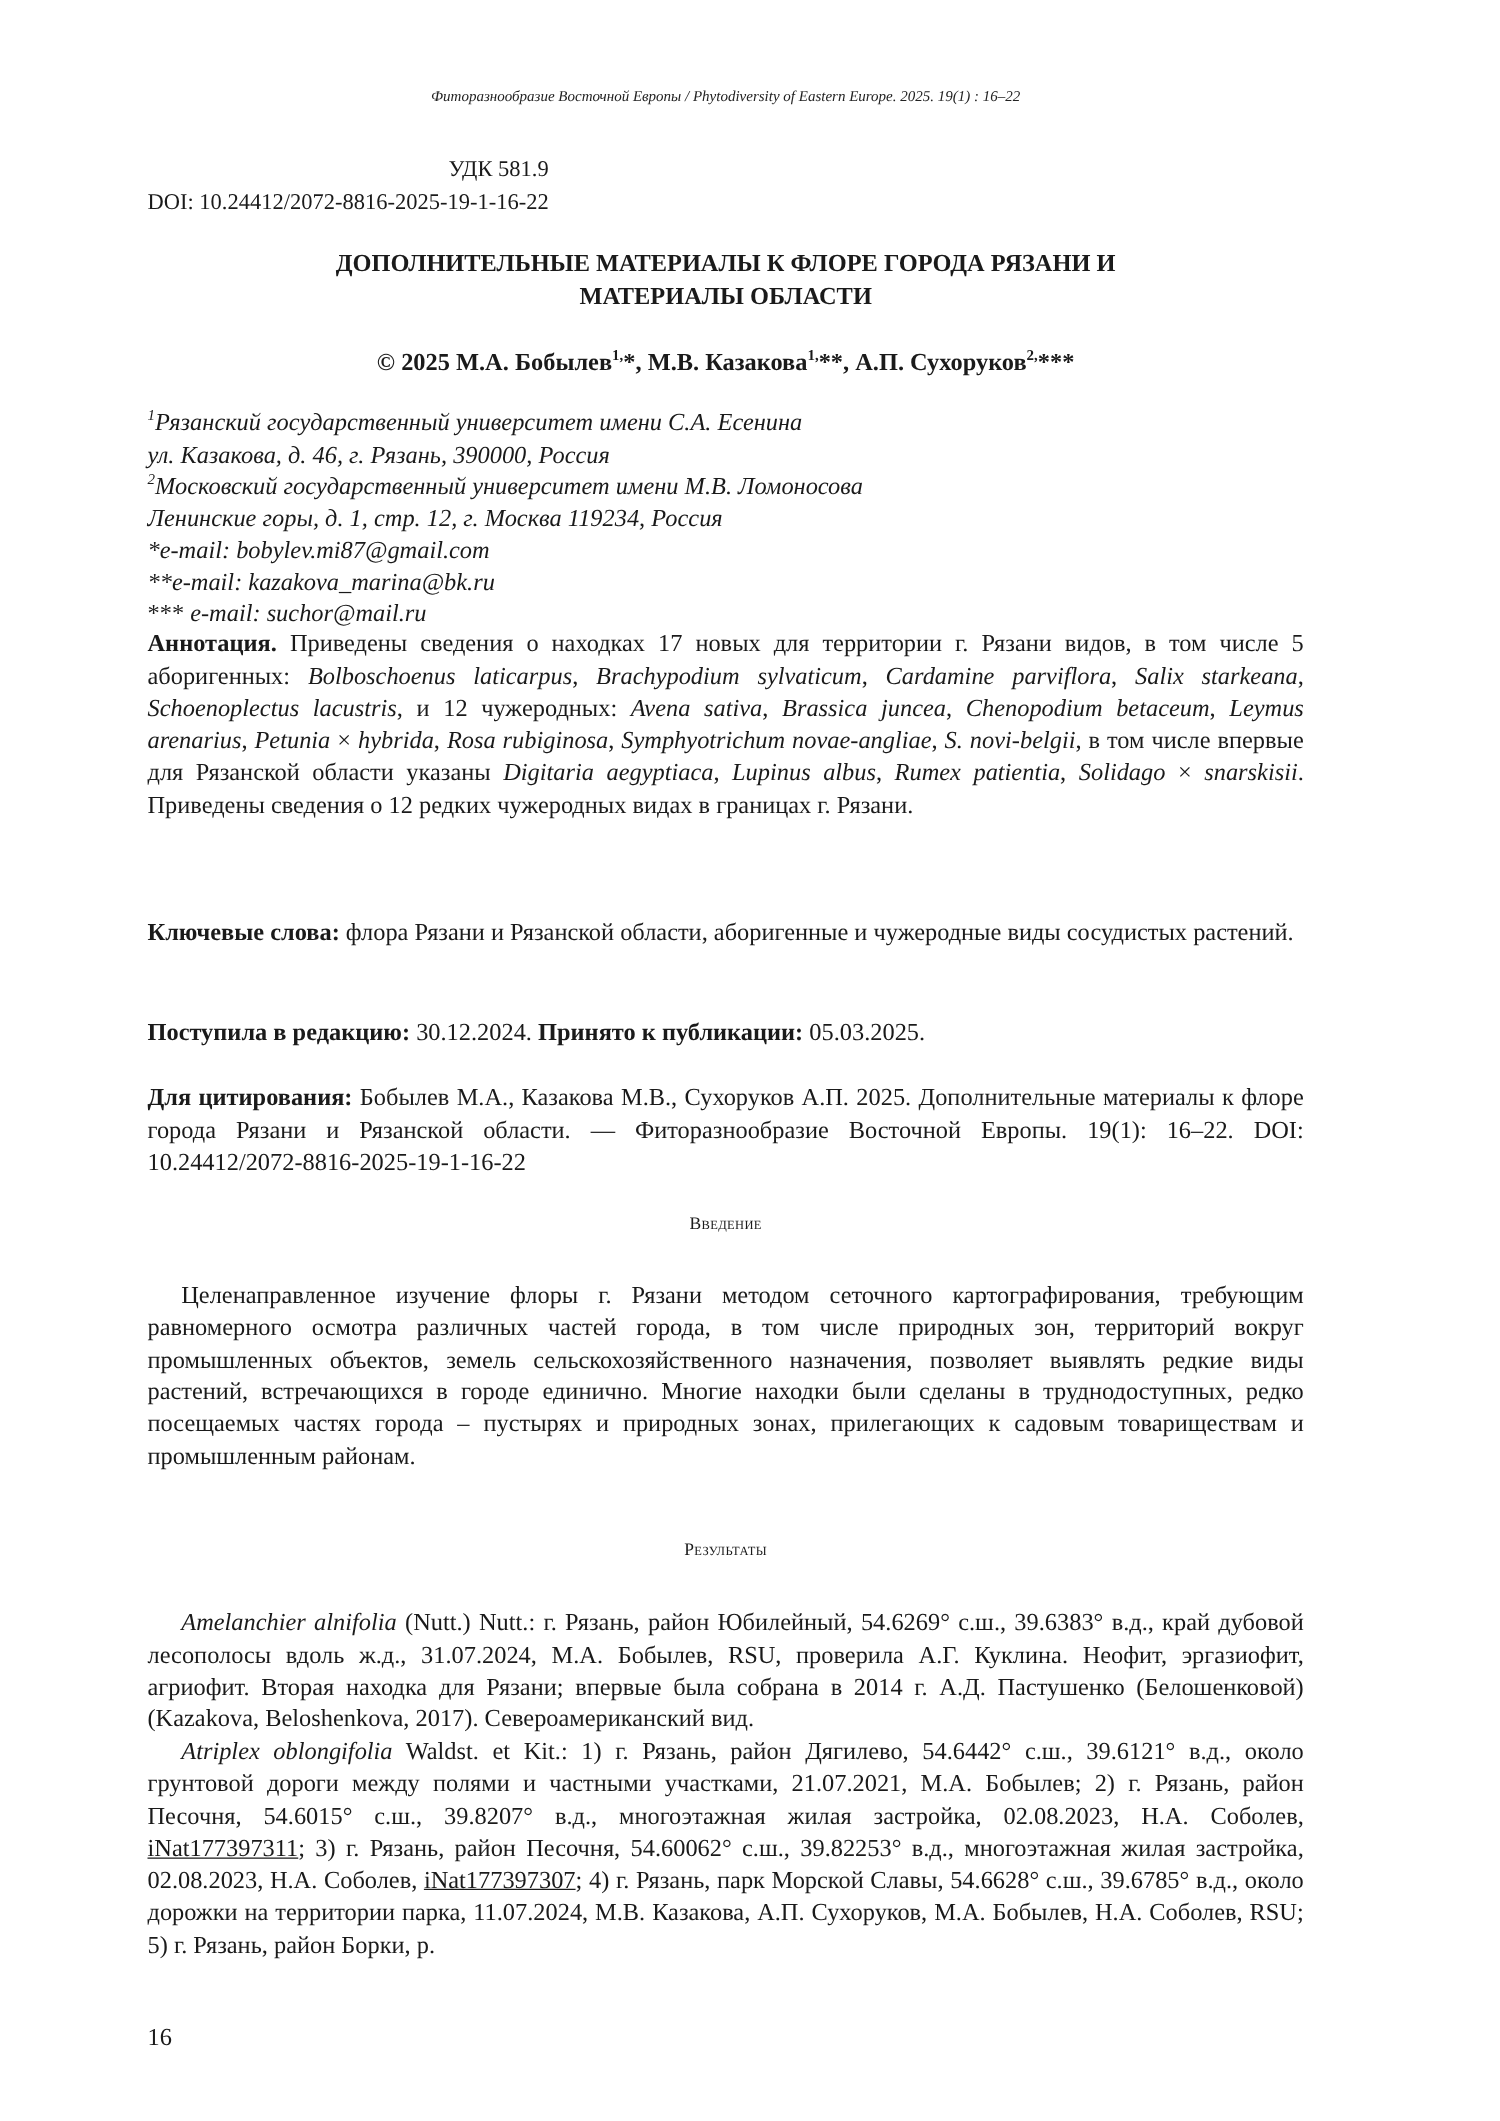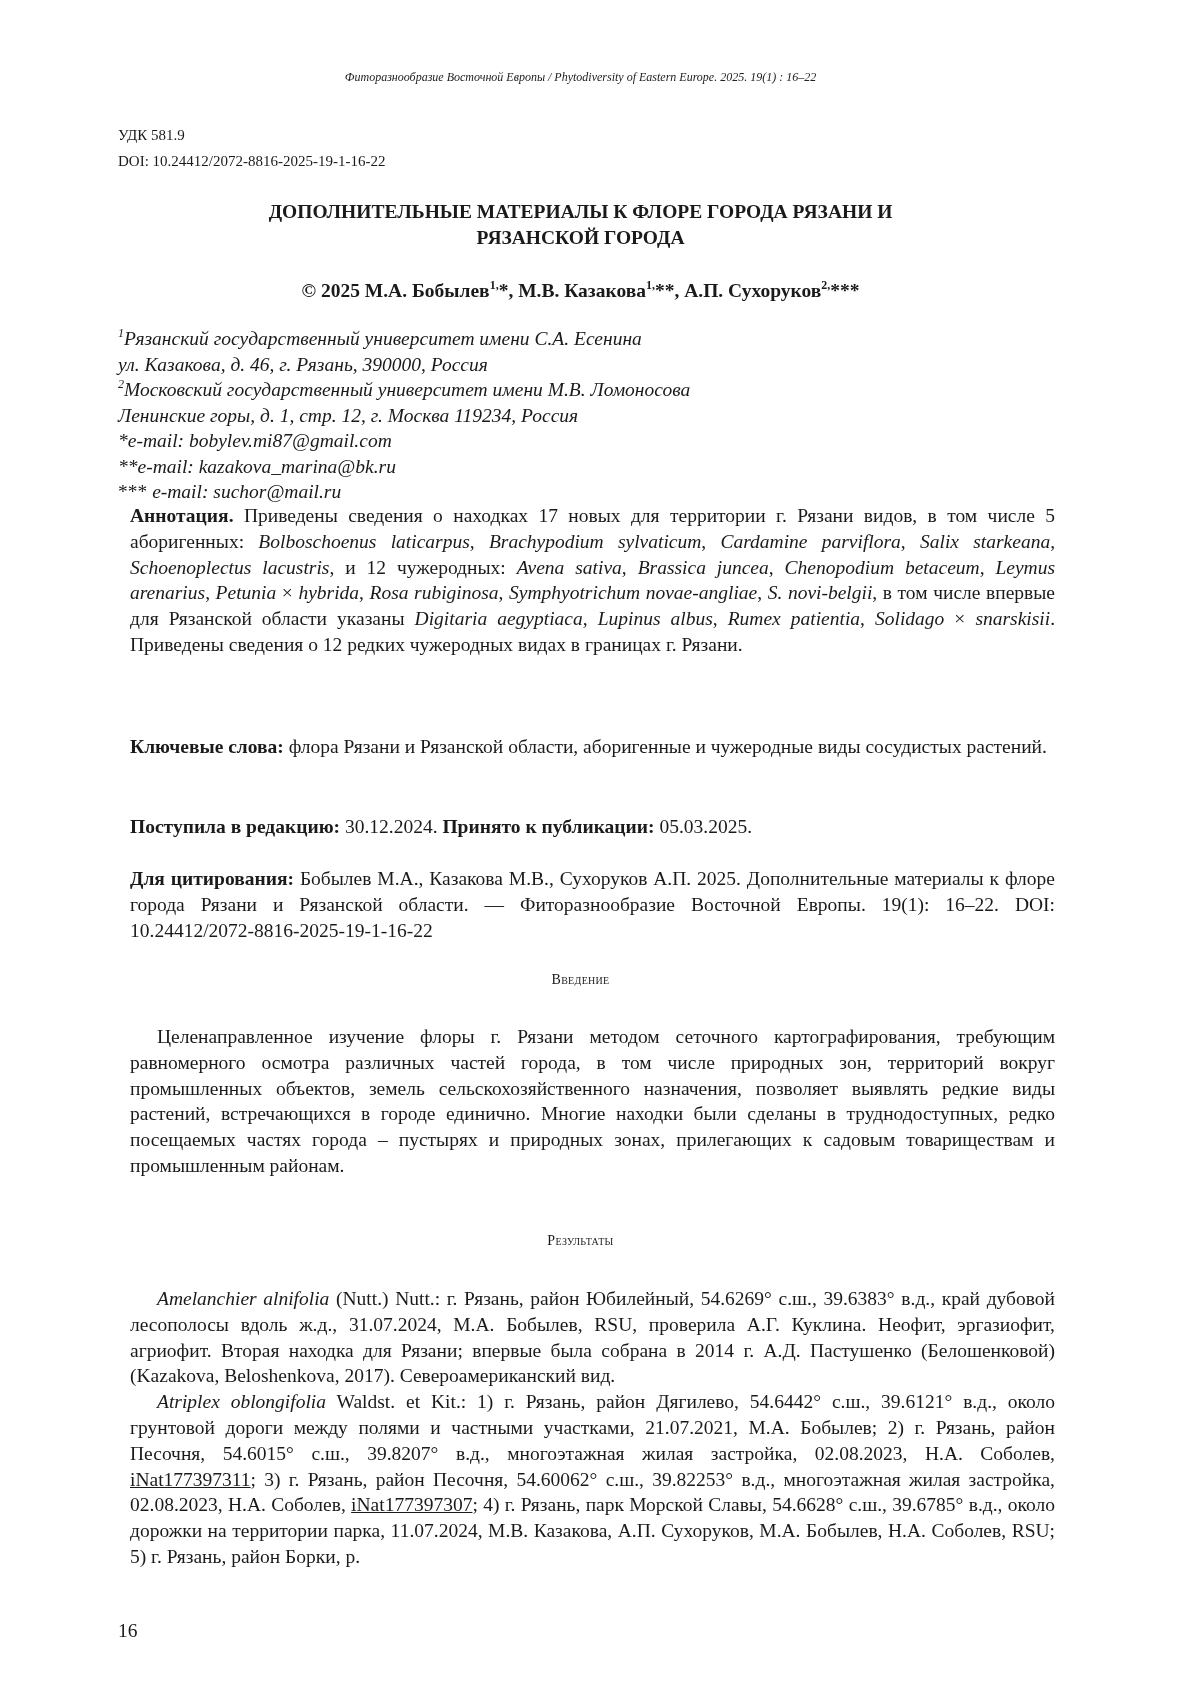--- a/index.html
+++ b/index.html
@@ -6,38 +6,38 @@
   body {
     width: 1200px; height: 1697px; position: relative; overflow: hidden;
     font-family: "Liberation Serif", "DejaVu Serif", serif;
     color: #1a1a1a;
   }
   .page { position: absolute; left: 118px; top: 0; width: 925px; }
   .running-head {
     position: absolute; top: 70px; left: 0; width: 925px; text-align: center;
     font-style: italic; font-size: 12px; color: #222;
   }
-  .udk { position: absolute; top: 122px; left: 0; font-size: 15px; line-height: 26px; }
+  .udk { position: absolute; top: 122px; left: 0; font-size: 18px; line-height: 26px; text-align: right; }
   .title {
     position: absolute; top: 199px; left: 0; width: 925px; text-align: center;
     font-weight: bold; font-size: 19.5px; line-height: 26px;
   }
   .authors {
     position: absolute; top: 280px; left: 0; width: 925px; text-align: center;
     font-weight: bold; font-size: 19.5px;
   }
   .authors sup { font-size: 12px; vertical-align: 8px; line-height: 0; }
   .affil {
     position: absolute; top: 326px; left: 0; width: 925px; text-align: left;
     font-style: italic; font-size: 19.5px; line-height: 25.5px;
   }
   .affil sup { font-size: 12px; vertical-align: 8px; line-height: 0; }
   .block {
     position: absolute; left: 0; width: 925px; text-align: justify;
-    font-size: 19.5px; line-height: 25.8px; margin-left: 12px;
+    font-size: 19.5px; line-height: 25.8px;
   }
   .block b { font-weight: bold; }
   .block i { font-style: italic; }
   .section-head {
     position: absolute; left: 0; width: 925px; text-align: center;
     font-size: 14px; font-variant: small-caps; letter-spacing: 0.3px;
   }
   .para { text-indent: 27px; margin: 0; }
   .link { text-decoration: underline; color: #1a1a1a; cursor: pointer; }
   .page-number {
@@ -52,21 +52,21 @@
 
   <div class="running-head">Фиторазнообразие Восточной Европы / Phytodiversity of Eastern Europe. 2025. 19(1) : 16–22</div>
 
   <div class="udk">
     <div>УДК 581.9</div>
     <div>DOI: 10.24412/2072-8816-2025-19-1-16-22</div>
   </div>
 
   <div class="title">
     <div>ДОПОЛНИТЕЛЬНЫЕ МАТЕРИАЛЫ К ФЛОРЕ ГОРОДА РЯЗАНИ И</div>
-    <div>РЯЗАНСКОЙ ГОРОДА</div>
+    <div>МАТЕРИАЛЫ ОБЛАСТИ</div>
   </div>
 
   <div class="authors">
     <span>© 2025 </span><span>М.А. Бобылев</span><sup>1,</sup><span>*</span><span>, </span><span>М.В. Казакова</span><sup>1,</sup><span>**</span><span>, </span><span>А.П. Сухоруков</span><sup>2,</sup><span>***</span>
   </div>
 
   <div class="affil">
     <div><sup>1</sup><span>Рязанский государственный университет имени С.А. Есенина</span></div>
     <div>ул. Казакова, д. 46, г. Рязань, 390000, Россия</div>
     <div><sup>2</sup><span>Московский государственный университет имени М.В. Ломоносова</span></div>

